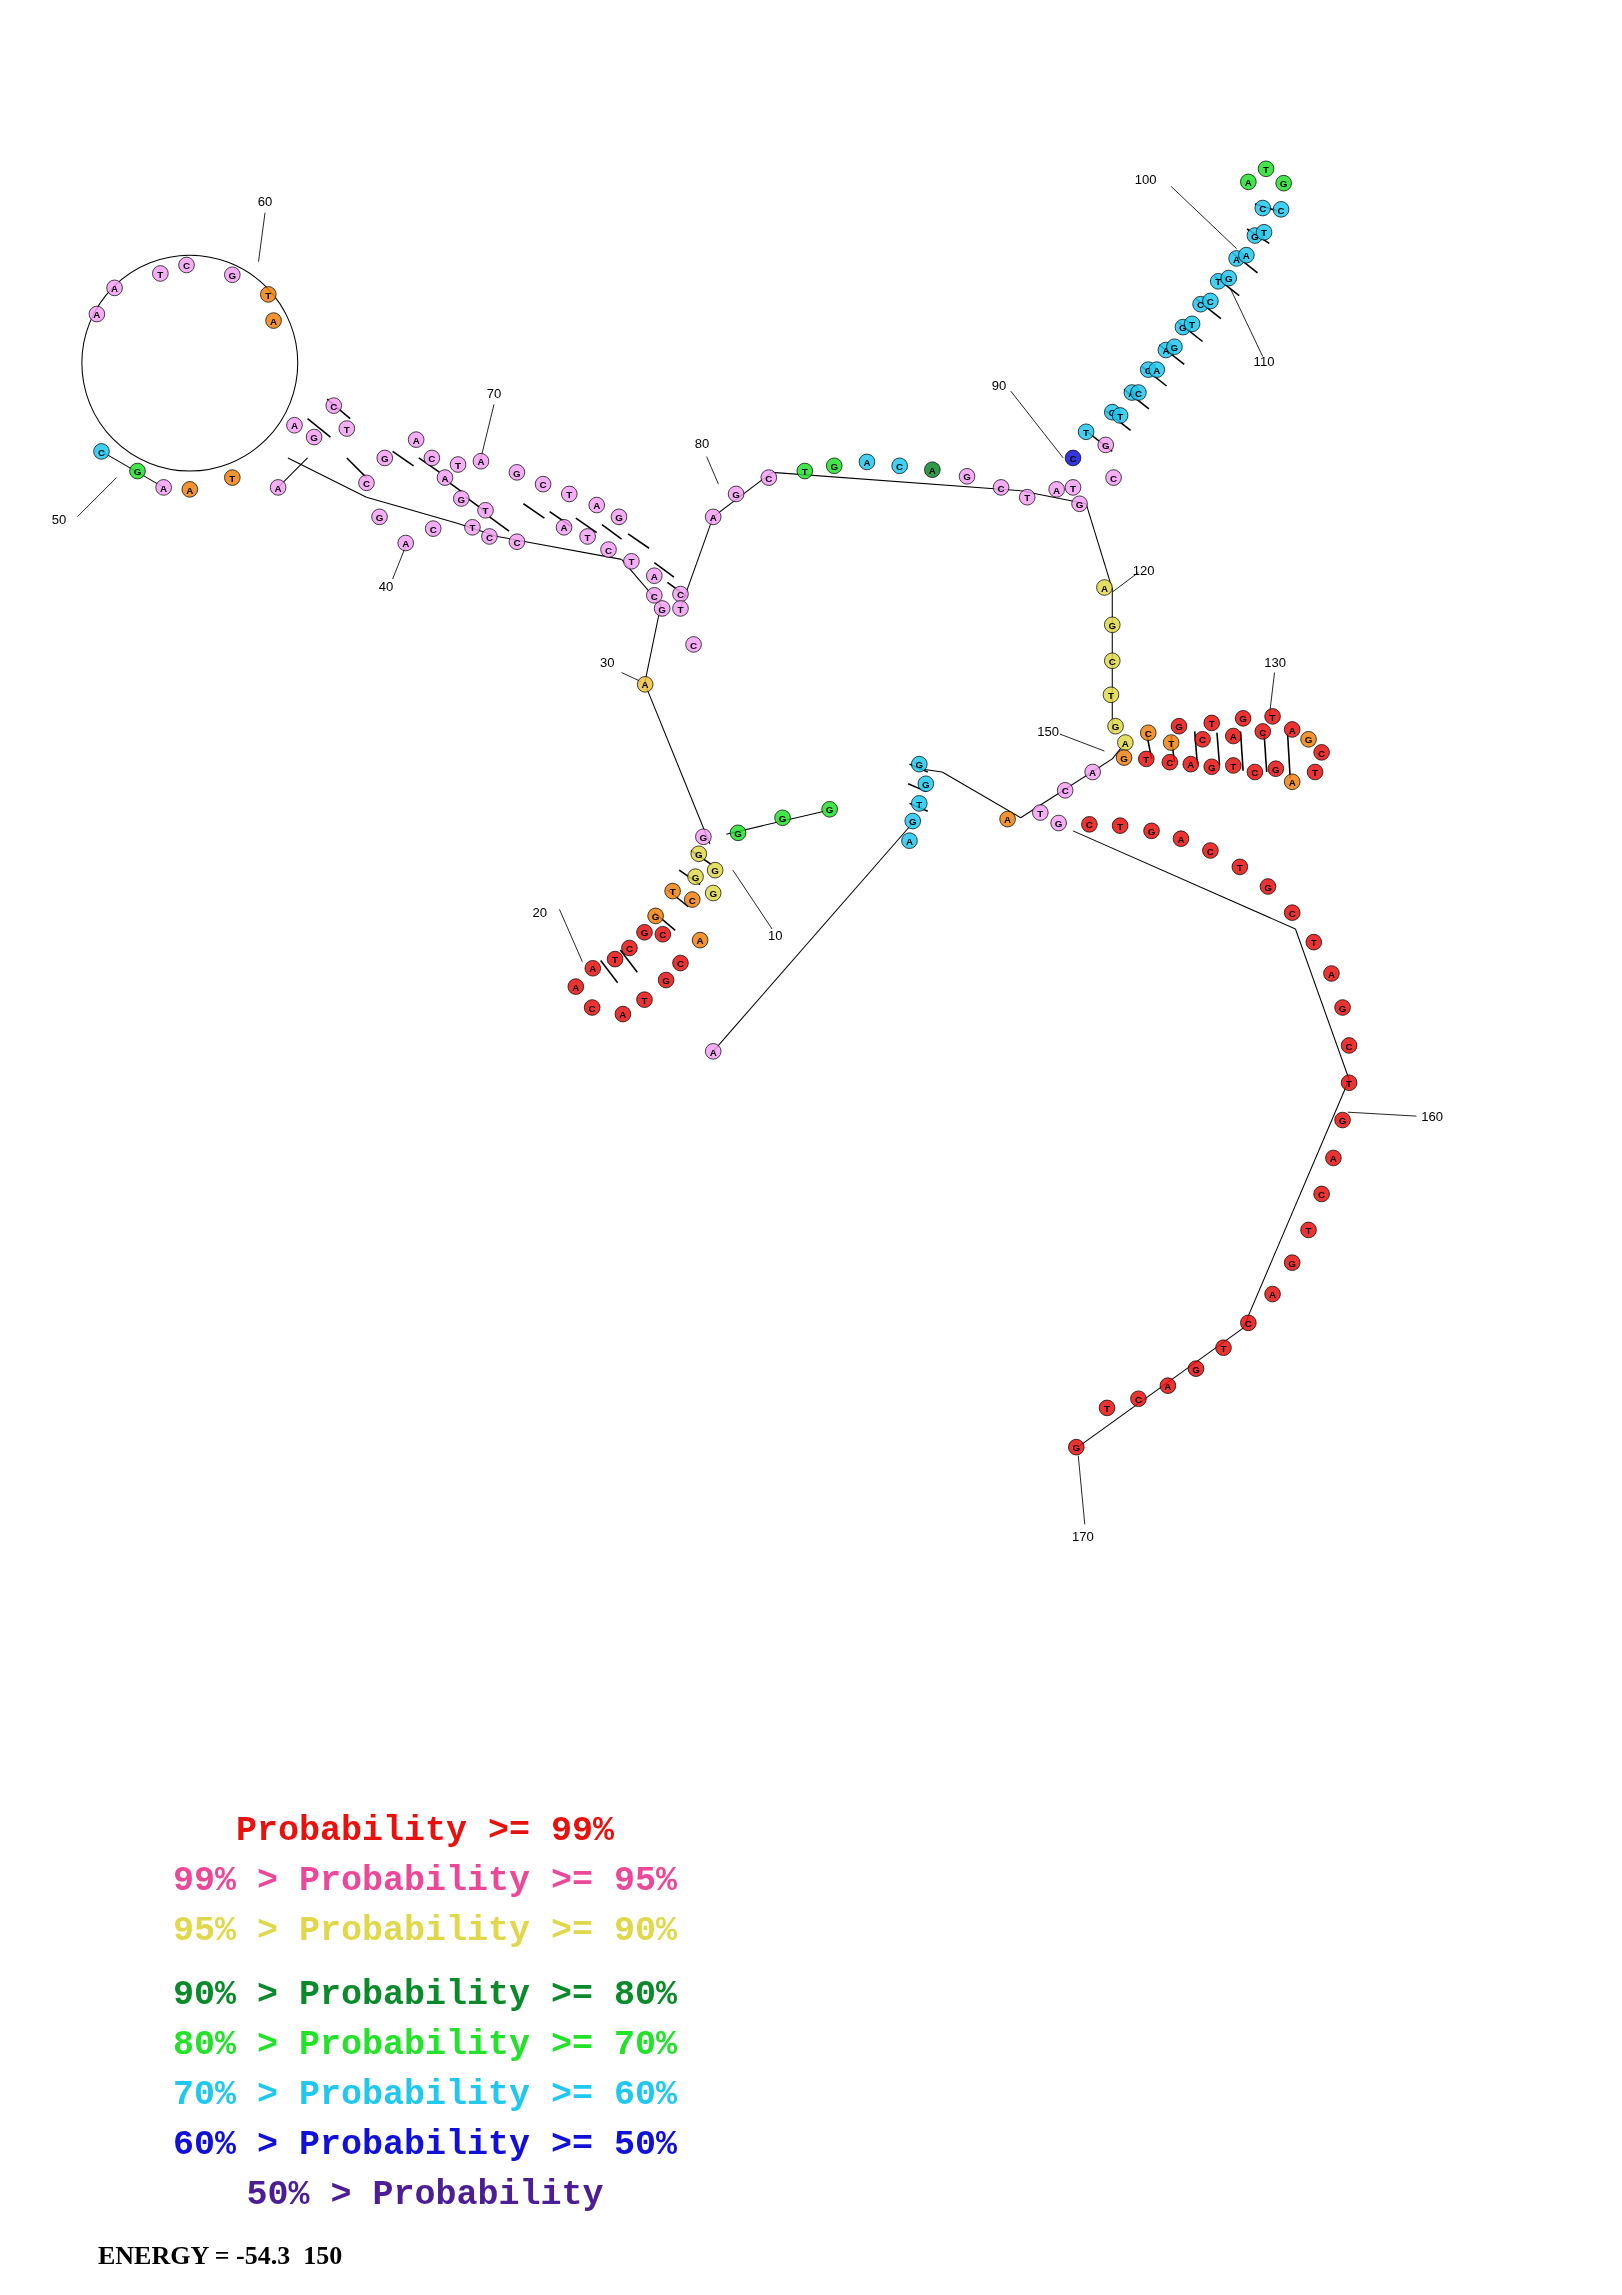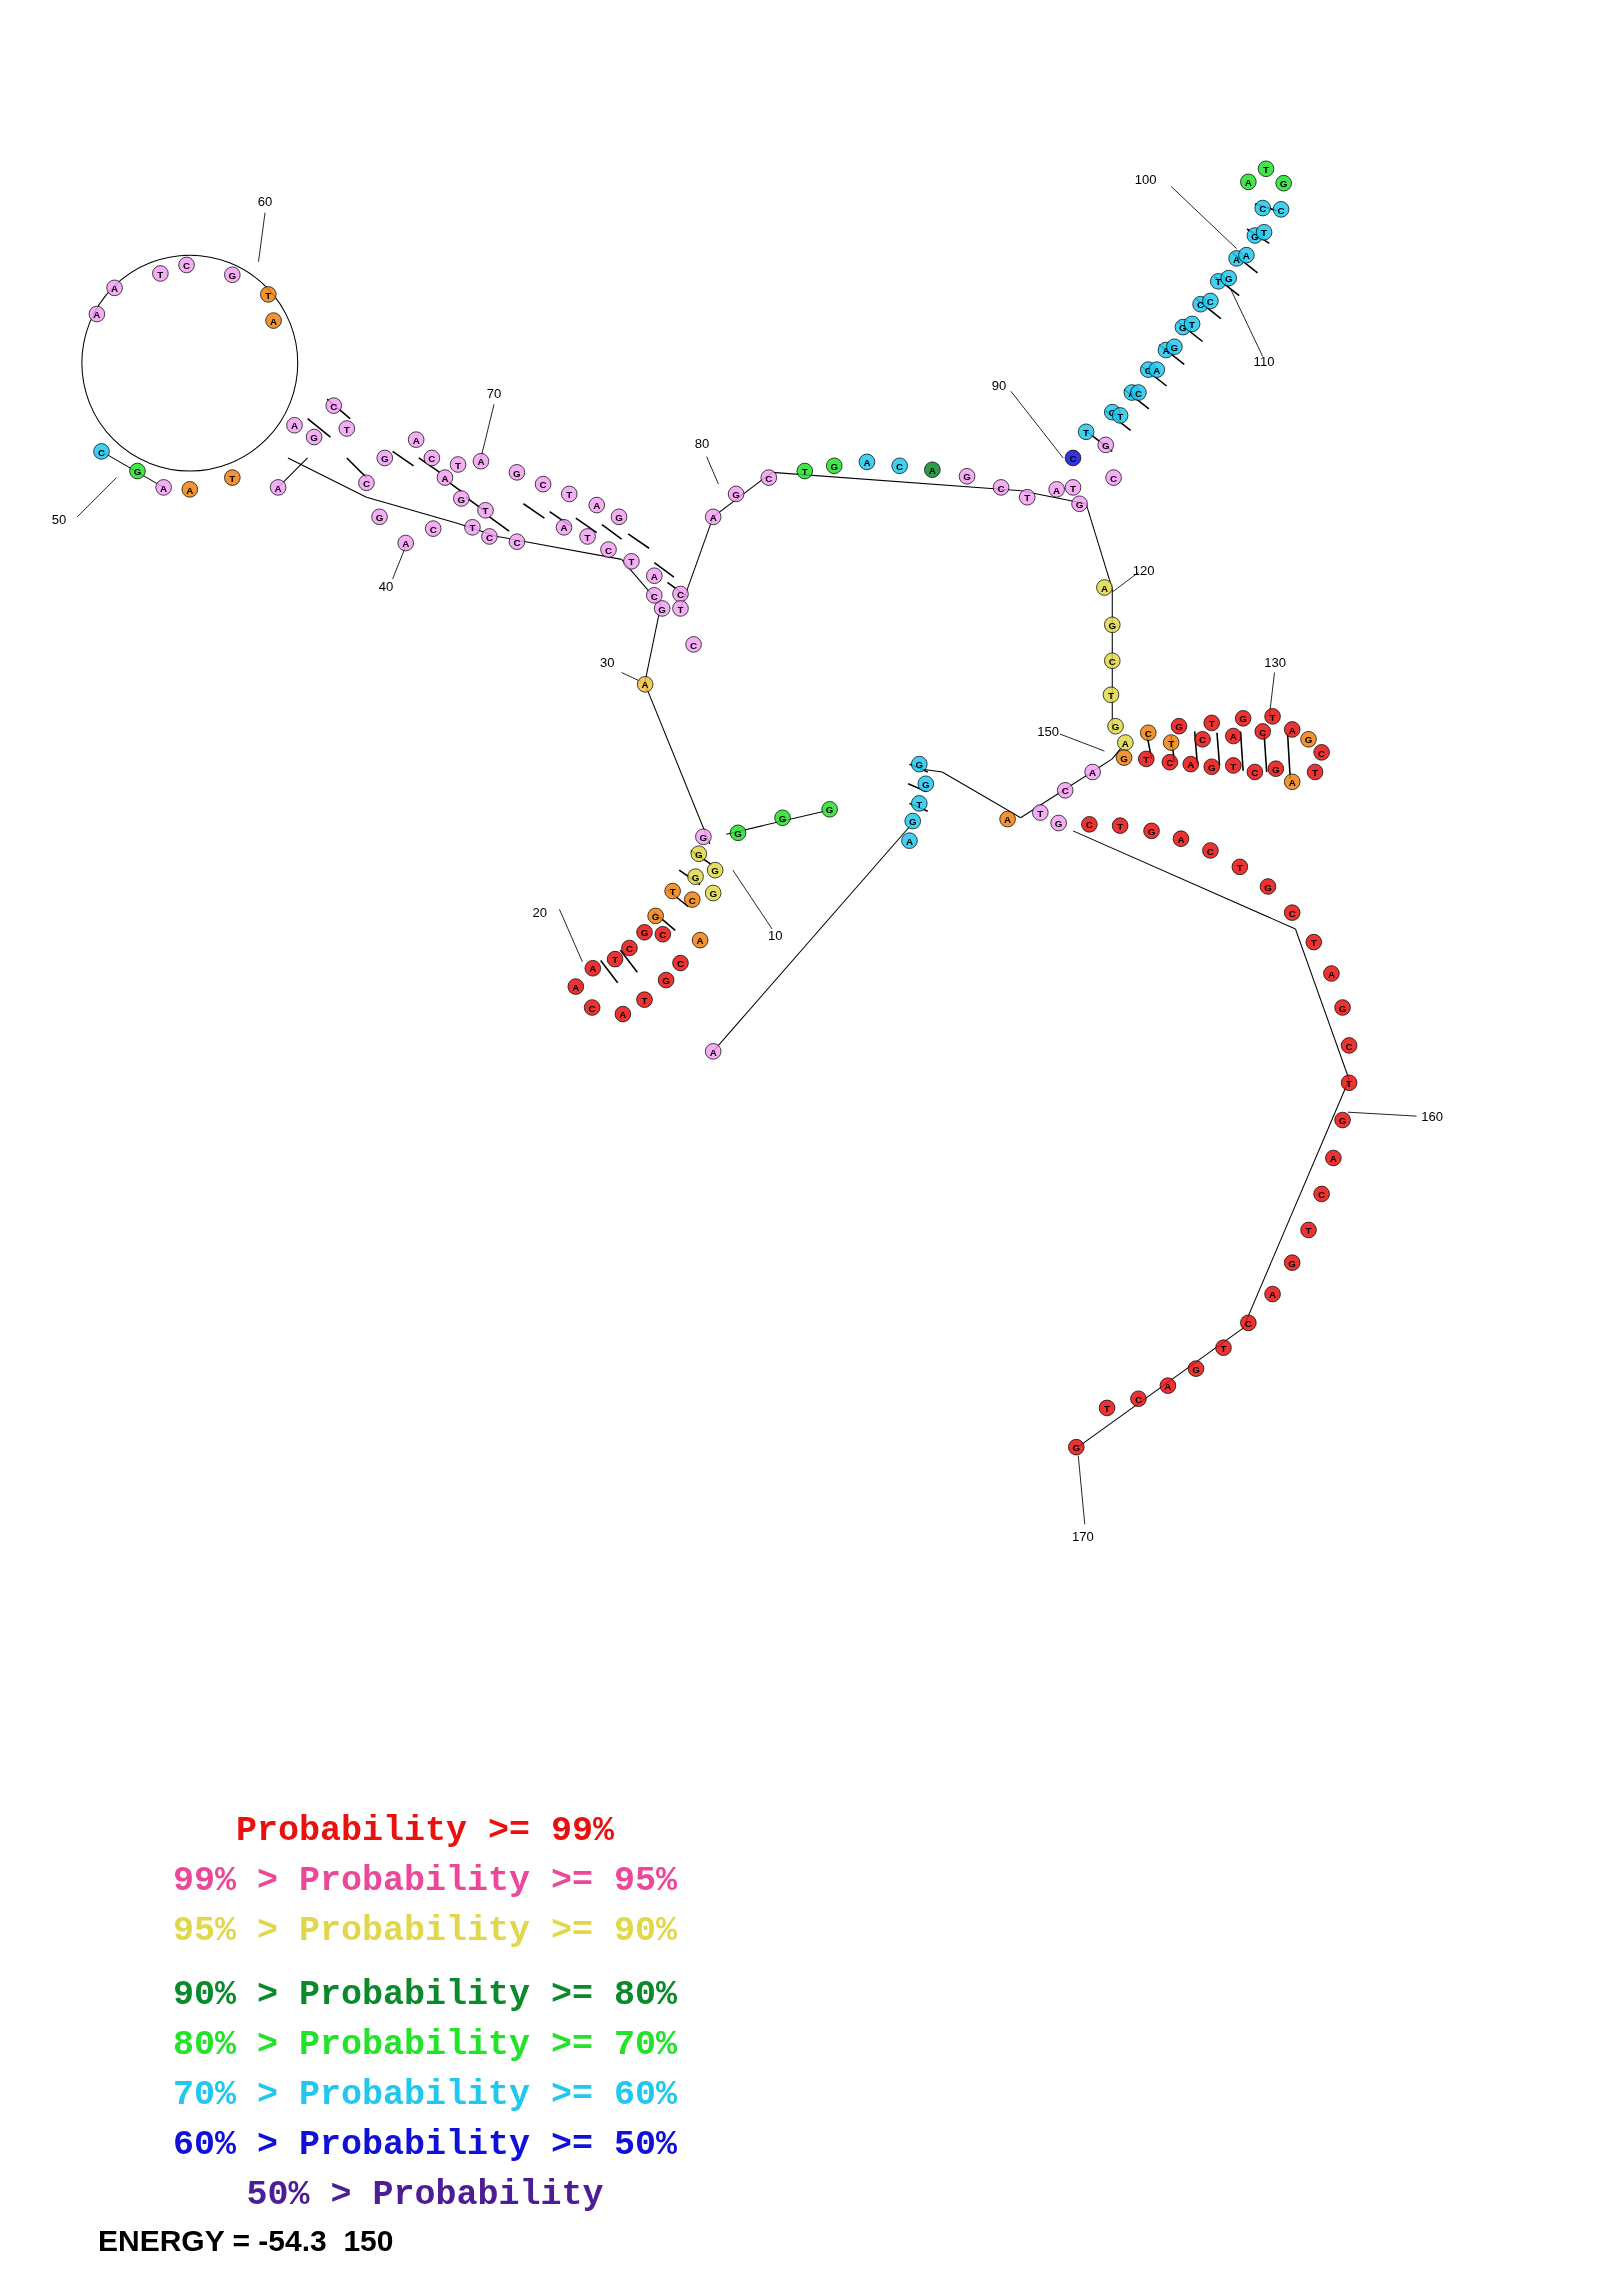--- a/index.html
+++ b/index.html
@@ -32,23 +32,23 @@
     height: 50px;
     line-height: 50px;
     font-family: "Liberation Mono", monospace;
     font-size: 35px;
     font-weight: bold;
     white-space: pre;
     text-align: center;
     width: 654px;
   }
   .energy-row {
-    margin-top: 4px;
-    font-family: Liberation Sans, sans-serif;
-    font-size: 30px;
+    margin-top: 21px;
+    font-family: Liberation Serif, serif;
+    font-size: 26px;
     font-weight: bold;
     color: #000000;
     white-space: pre;
     text-align: left;
     padding-left: 0px;
   }
   .base-label {
     font-family: "Liberation Sans", sans-serif;
     font-size: 15px;
     font-weight: bold;

